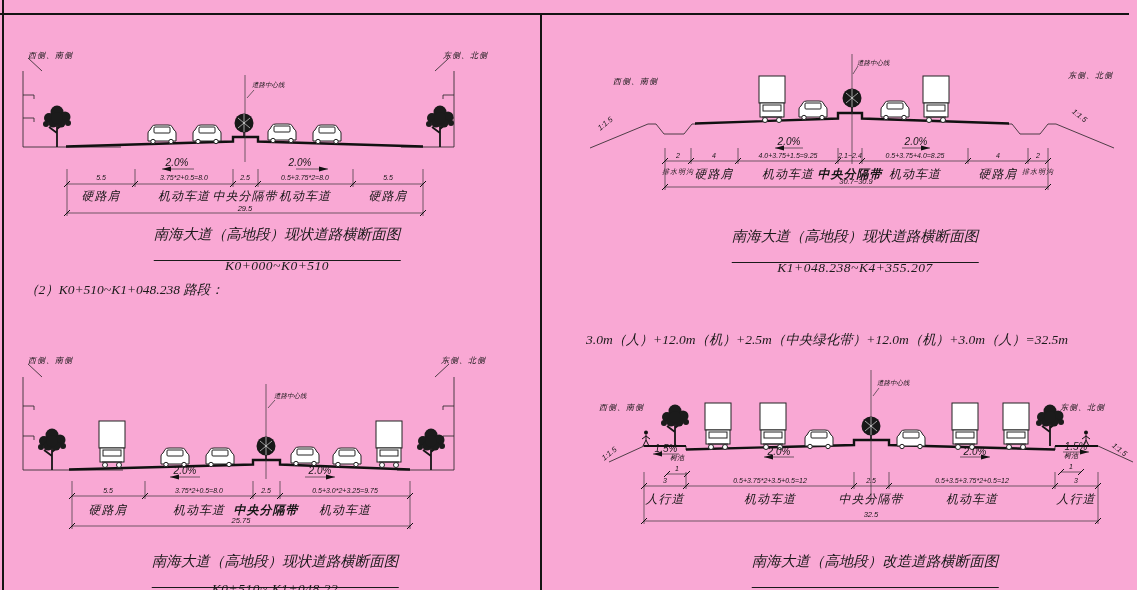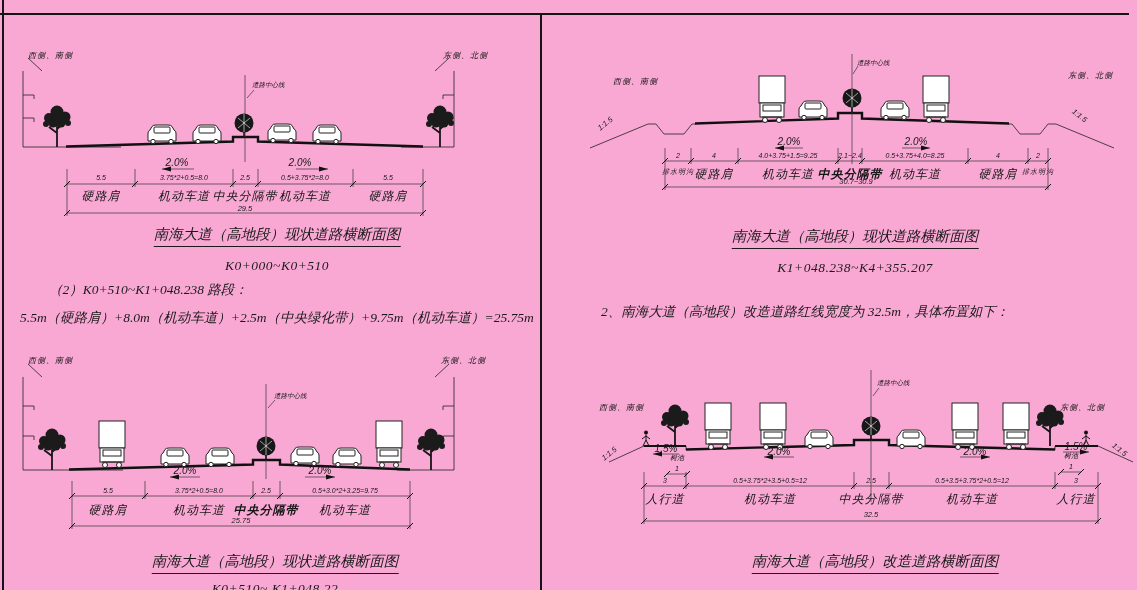--- a/index.html
+++ b/index.html
@@ -15,21 +15,21 @@
   .corner{font-size:8px;letter-spacing:1px;}
   .cl{font-size:6.5px;}
   .slope{font-size:10px;}
   .ratio{font-size:7.5px;}
   .dimv{font-size:7px;}
   .lane{font-size:12px;letter-spacing:1px;}
   .lane.b{font-weight:bold;}
   .total{font-size:7.5px;}
   .tp{font-size:7px;}
   .fig-title{position:absolute;transform:translateX(-50%);white-space:nowrap;
-     font-family:"Liberation Serif",serif;font-size:14.5px;border-bottom:1.2px solid #1a1a1a;padding-bottom:2px;}
+     font-family:"Liberation Serif",serif;font-size:14.5px;border-bottom:1.2px solid #1a1a1a;padding-bottom:16px;}
   .fig-range{position:absolute;transform:translateX(-50%);white-space:nowrap;
      font-family:"Liberation Serif",serif;font-size:13.5px;letter-spacing:0.5px;}
   .note{position:absolute;white-space:nowrap;font-family:"Liberation Serif",serif;font-size:13.5px;}
   
   .thin{stroke:#222;stroke-width:0.8;fill:none;}
   .hair{stroke:#333;stroke-width:0.7;fill:none;}
   .road{stroke:#111;stroke-width:2.4;fill:none;}
   .road2{stroke:#111;stroke-width:2;fill:none;}
   .dim{stroke:#333;stroke-width:0.7;fill:none;}
   .slash{stroke:#111;stroke-width:1;fill:none;}
@@ -123,22 +123,21 @@
     <span class="lbl lane c" style="left:98px;top:152px;">硬路肩</span>
     <span class="lbl lane c" style="left:181px;top:152px;">机动车道</span>
     <span class="lbl lane c" style="left:242px;top:152px;">中央分隔带</span>
     <span class="lbl lane c" style="left:302px;top:152px;">机动车道</span>
     <span class="lbl lane c" style="left:385px;top:152px;">硬路肩</span>
     <span class="lbl total c" style="left:242px;top:167px;">29.5</span>
     <span class="fig-title" style="left:274px;top:187px;">南海大道（高地段）现状道路横断面图</span>
     <span class="fig-range" style="left:274px;top:220px;">K0+000~K0+510</span>
   </div>
 
-  <span class="note" style="left:25px;top:281px;margin-left:24px;">（2）K0+510~K1+048.238 路段：</span>
-  <span class="note" style="left:20px;top:309px;">5.5m（硬路肩）+8.0m（机动车道）+2.5m（中央绿化带）+9.75m（机动车道）=25.75m</span>
+  <span class="note" style="left:25px;top:281px;">（2）K0+510~K1+048.238 路段：</span>
 
   <div class="dig" style="left:3px;top:350px;width:535px;height:240px;">
     <svg width="535" height="240">
       <path class="thin" d="M25,14 L39,27 M20,27 V120 M20,56 H31 V60 M20,86 H31 V90 M20,120 H120
                            M446,14 L432,27 M451,27 V120 M451,56 H440 V60 M451,86 H440 V90 M394,120 H451"></path>
       <path class="road" d="M66,119.5 L250,114.5 L250,110 L277,110 L277,114.5 L407,119.5"></path>
       <path class="hair" d="M263,34 V129 M272,50 L265,58"></path>
       <path class="dim" d="M167,127 H197 M302,127 H332"></path>
       <path class="arr" d="M167,127 l9,-2.6 l0,5.2 z"></path>
       <path class="arr" d="M332,127 l-9,-2.6 l0,5.2 z"></path>
@@ -212,21 +211,21 @@
     <span class="lbl lane c" style="left:243px;top:120px;">机动车道</span>
     <span class="lbl lane b c" style="left:305px;top:120px;">中央分隔带</span>
     <span class="lbl lane c" style="left:370px;top:120px;">机动车道</span>
     <span class="lbl lane c" style="left:453px;top:120px;">硬路肩</span>
     <span class="lbl lane c" style="left:493px;top:120px;font-size:7px;">排水明沟</span>
     <span class="lbl total c" style="left:311px;top:130px;">30.7~30.9</span>
     <span class="fig-title" style="left:310px;top:179px;">南海大道（高地段）现状道路横断面图</span>
     <span class="fig-range" style="left:310px;top:212px;">K1+048.238~K4+355.207</span>
   </div>
 
-  <span class="note" style="left:601px;top:303px;">2、南海大道（高地段）改造道路红线宽度为 32.5m，具体布置如下：</span>
+  <span class="note" style="left:586px;top:331px;">3.0m（人）+12.0m（机）+2.5m（中央绿化带）+12.0m（机）+3.0m（人）=32.5m</span>
 
   <div class="dig" style="left:545px;top:360px;width:592px;height:230px;">
     <svg width="592" height="230">
       <path class="thin" d="M64,102 L99,86 M553,86 L588,102 M141,86 V90 M510,86 V90"></path>
       <path class="road2" d="M99,86 H141 M510,86 H553"></path>
       <path class="road" d="M141,89.5 L309,85 L309,80 L344,80 L344,85 L510,89.5"></path>
       <path class="hair" d="M326,10 V142 M334,28 L328,36"></path>
       <path class="dim" d="M108,94 H134 M518,92 H544 M219,97 H249 M415,97 H445"></path>
       <path class="arr" d="M108,94 l9,-2.6 l0,5.2 z"></path>
       <path class="arr" d="M544,92 l-9,-2.6 l0,5.2 z"></path>

